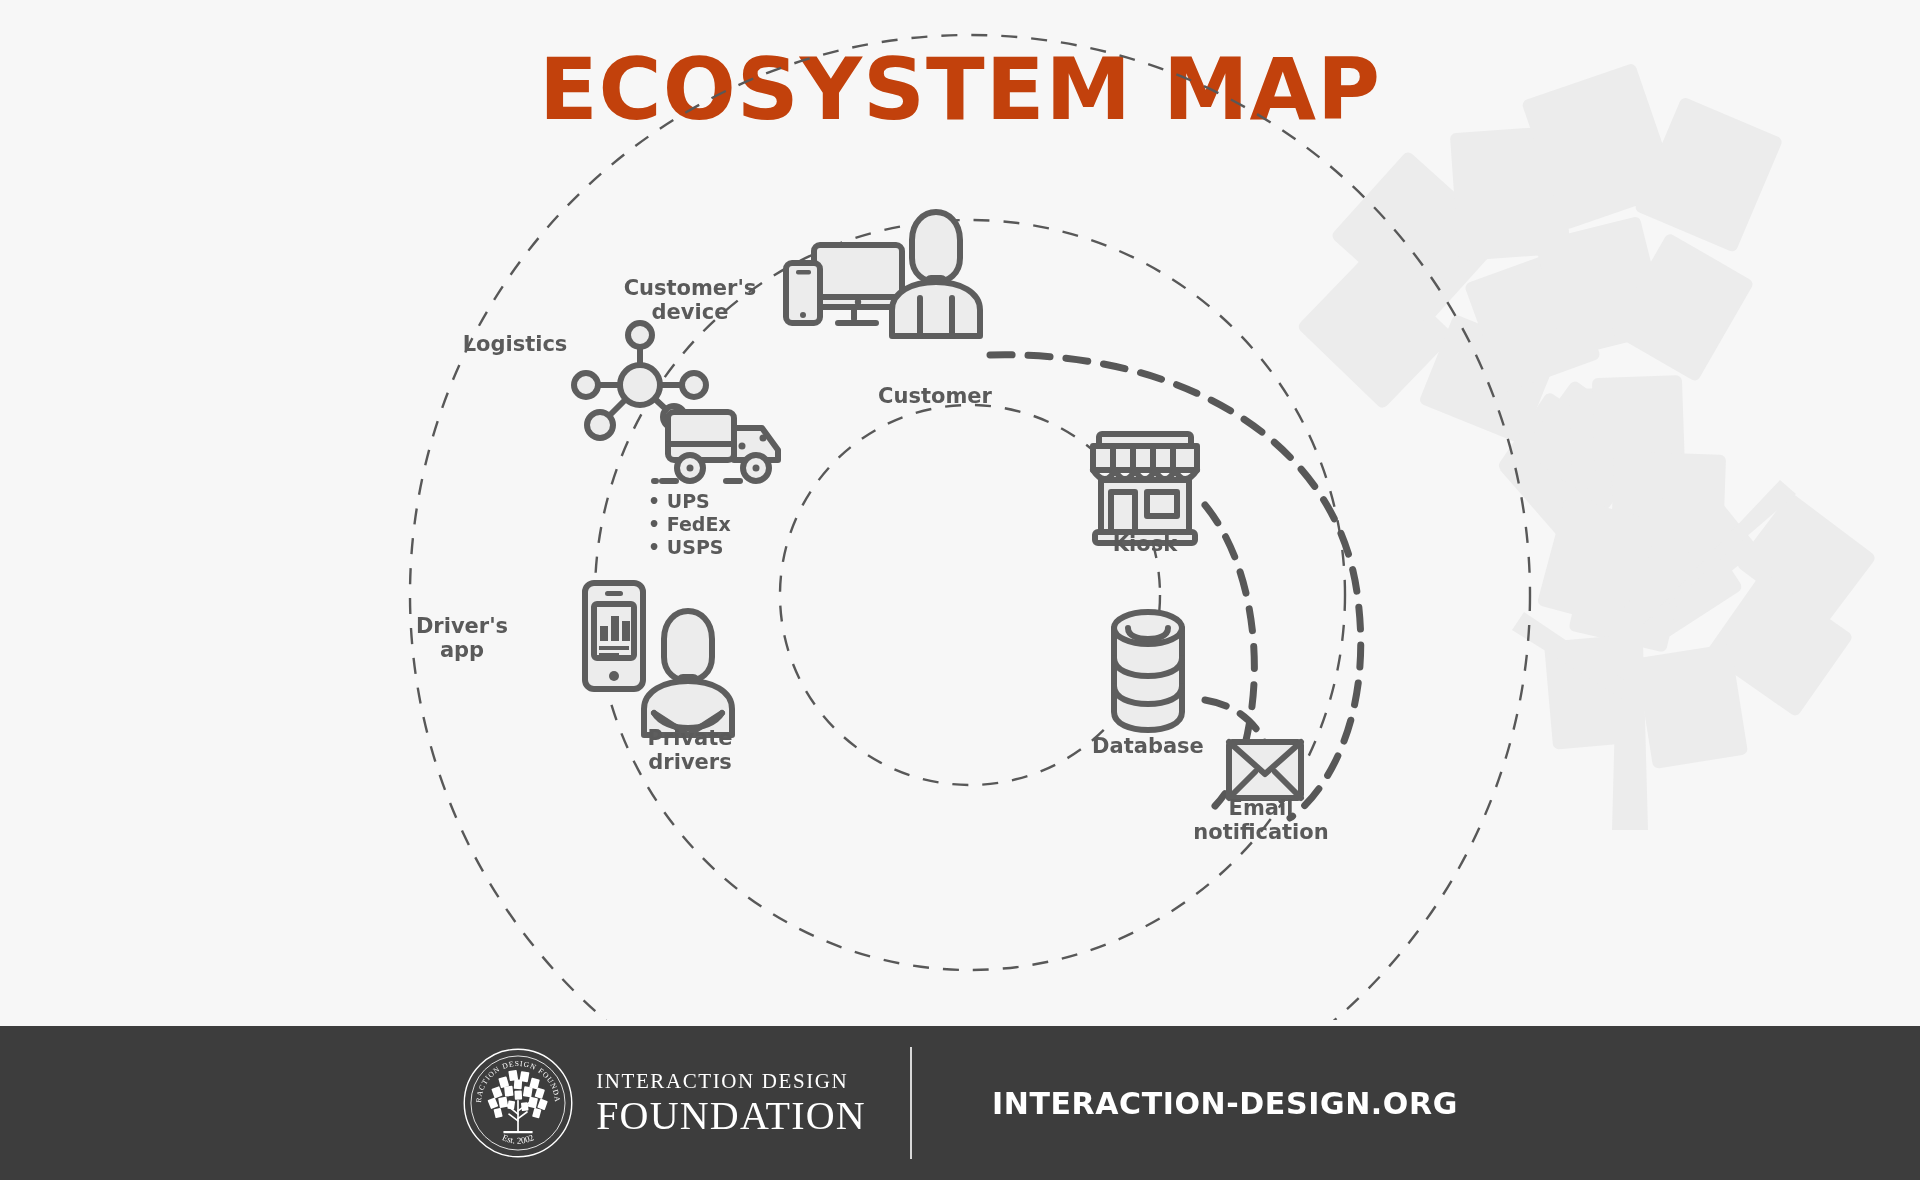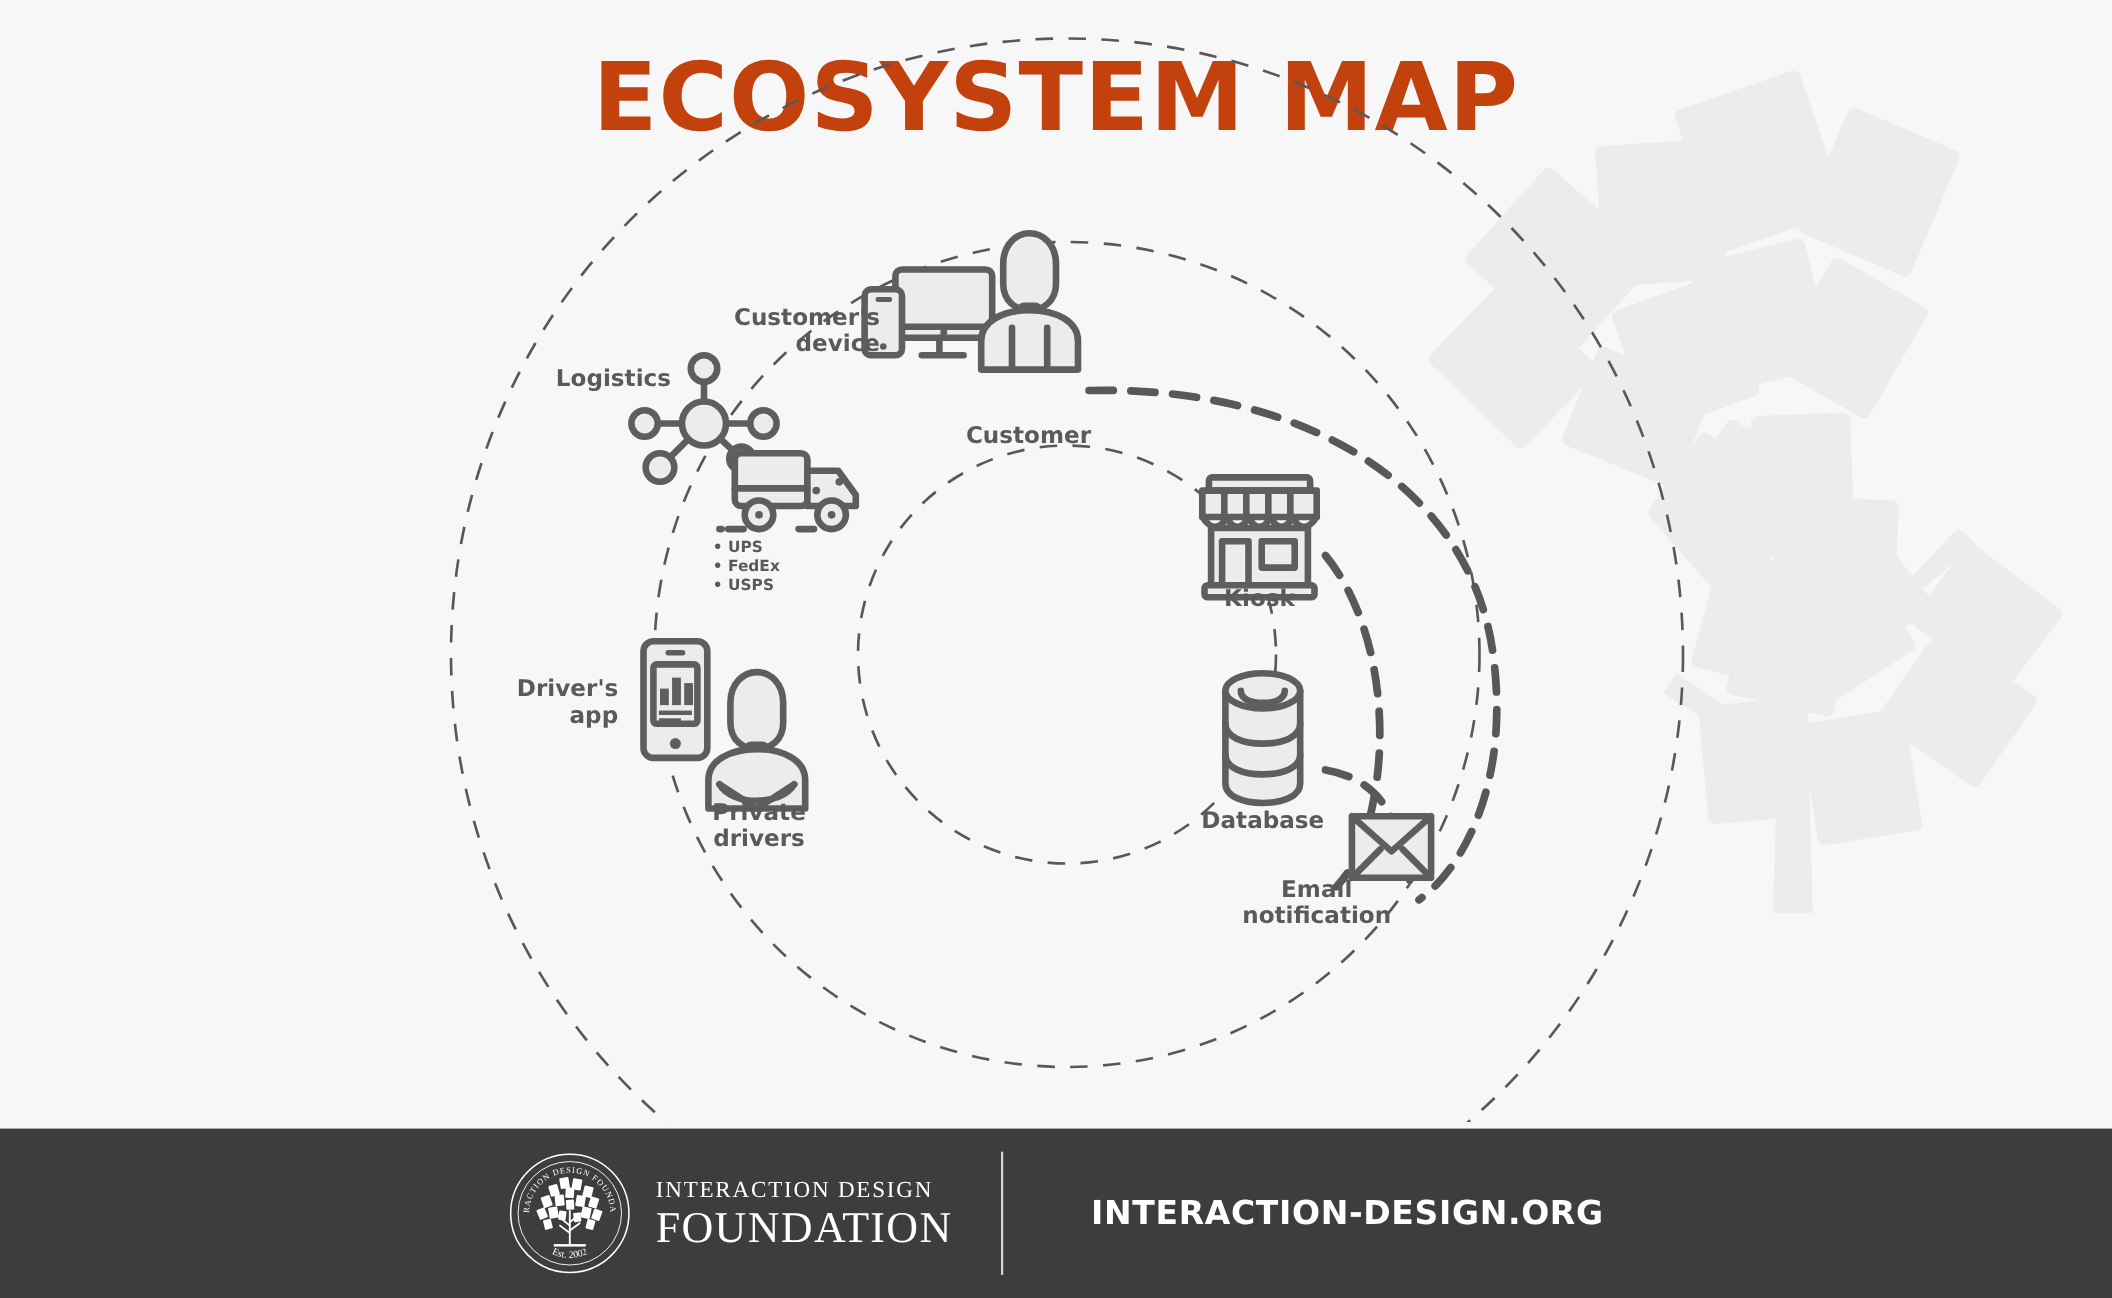--- a/index.html
+++ b/index.html
@@ -44,28 +44,28 @@
   
   .lbl{
     position:absolute;
     color:#5a5a5a;
     font-weight:bold;
     font-size:21px;
     line-height:1.12;
     font-family:"DejaVu Sans", sans-serif;
     white-space:pre-line;
   }
-  .lbl.r{text-align:right;}
+  .lbl.r{text-align:center;}
   .lbl.c{text-align:center;}
 
   .bullets{
     position:absolute;
     color:#5a5a5a;
     font-weight:bold;
-    font-size:14px;
+    font-size:19px;
     line-height:1.22;
     font-family:"DejaVu Sans", sans-serif;
   }
   .bullets div::before{content:"\2022\00a0";}
 
   
   #footer{
     position:absolute;
     left:0;bottom:0;
     width:1920px;height:154px;
@@ -314,21 +314,21 @@
   <div class="lbl r" style="left:362px;top:615px;width:200px;">Driver's
 app</div>
 
   <div class="lbl c" style="left:590px;top:727px;width:200px;">Private
 drivers</div>
 
   <div class="lbl c" style="left:1050px;top:533px;width:190px;">Kiosk</div>
 
   <div class="lbl c" style="left:1053px;top:735px;width:190px;">Database</div>
 
-  <div class="lbl c" style="left:1097px;top:797px;width:200px;">Email
+  <div class="lbl c" style="left:1161px;top:797px;width:200px;">Email
 notification</div>
 
   <div id="footer">
     <div class="footer-inner">
 
       <svg id="footer-logo-mark" viewBox="0 0 200 200">
         <circle cx="100" cy="100" r="96" fill="none" stroke="#ffffff" stroke-width="2.5"></circle>
         <circle cx="100" cy="100" r="84" fill="none" stroke="#ffffff" stroke-width="1.5"></circle>
 
         <defs>

